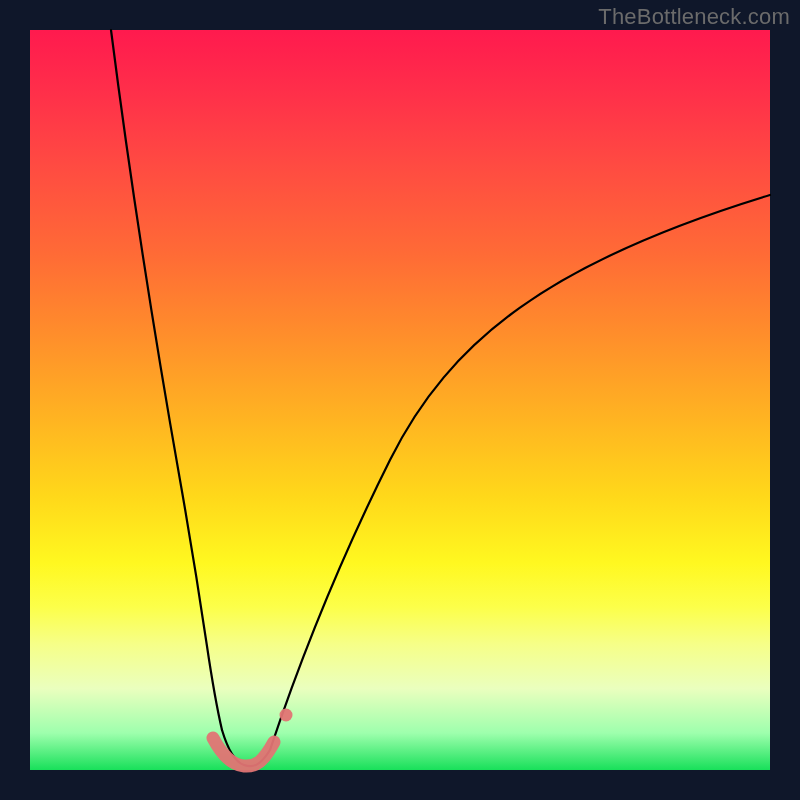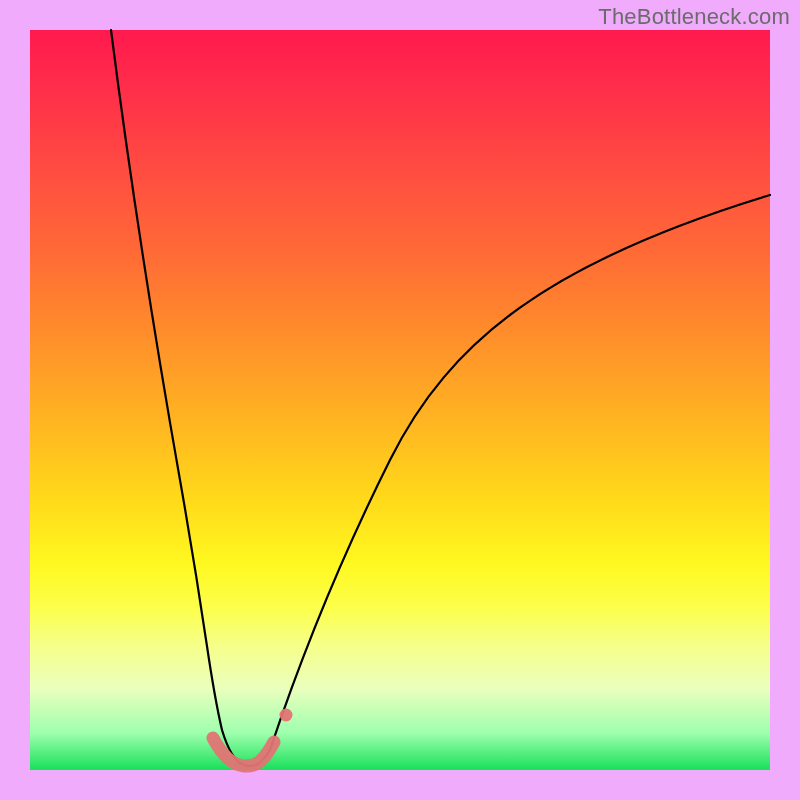--- a/index.html
+++ b/index.html
@@ -10,21 +10,21 @@
     background: #000;
     overflow: hidden;
     font-family: Arial, Helvetica, sans-serif;
   }
   .frame {
     position: absolute;
     left: 0;
     top: 0;
     width: 800px;
     height: 800px;
-    background: #f0abfc;
+    background: #0f172a;
   }
   .plot-area {
     position: absolute;
     left: 30px;
     top: 30px;
     width: 740px;
     height: 740px;
     
     background: linear-gradient(
       to bottom,

